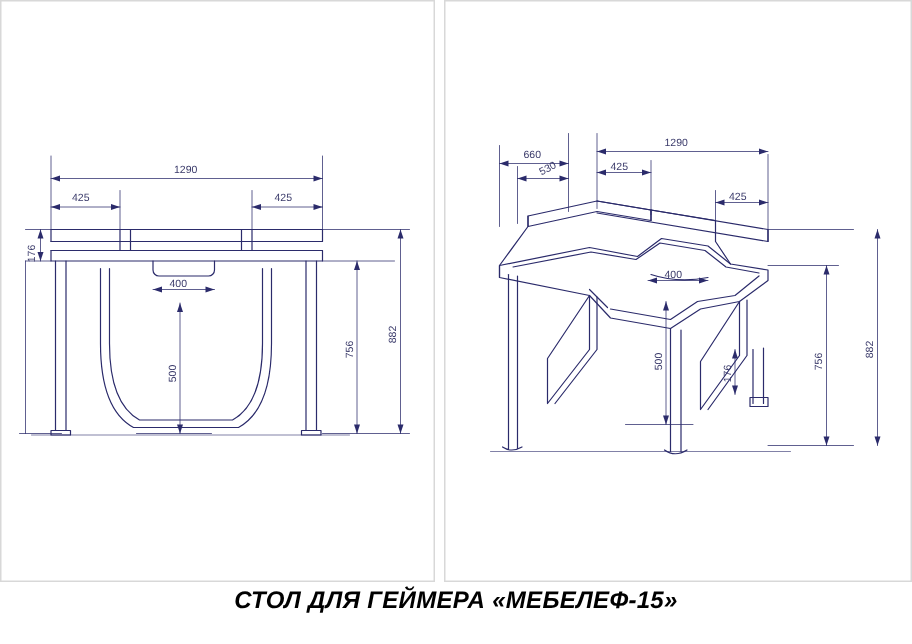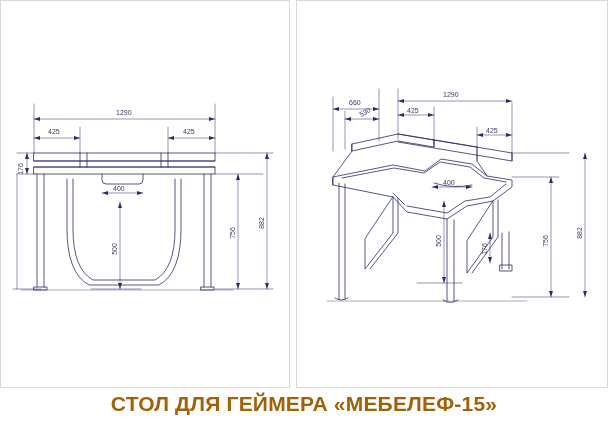--- a/index.html
+++ b/index.html
@@ -40,25 +40,26 @@
     position: absolute;
     inset: 0;
   }
   svg { display: block; }
   .caption {
     position: absolute;
     left: 0;
     top: 392px;
     width: 608px;
     text-align: center;
-    font-size: 21px;
+    font-size: 16px;
     font-weight: bold;
     letter-spacing: 0.2px;
-    color: #a16207;
+    color: #000000;
     font-family: "Liberation Sans", sans-serif;
+    font-style: italic;
   }
   text {
     font-family: "Liberation Sans", sans-serif;
     fill: #3a3a6a;
   }
 </style>
 </head>
 <body>
 
 <div id="page">

